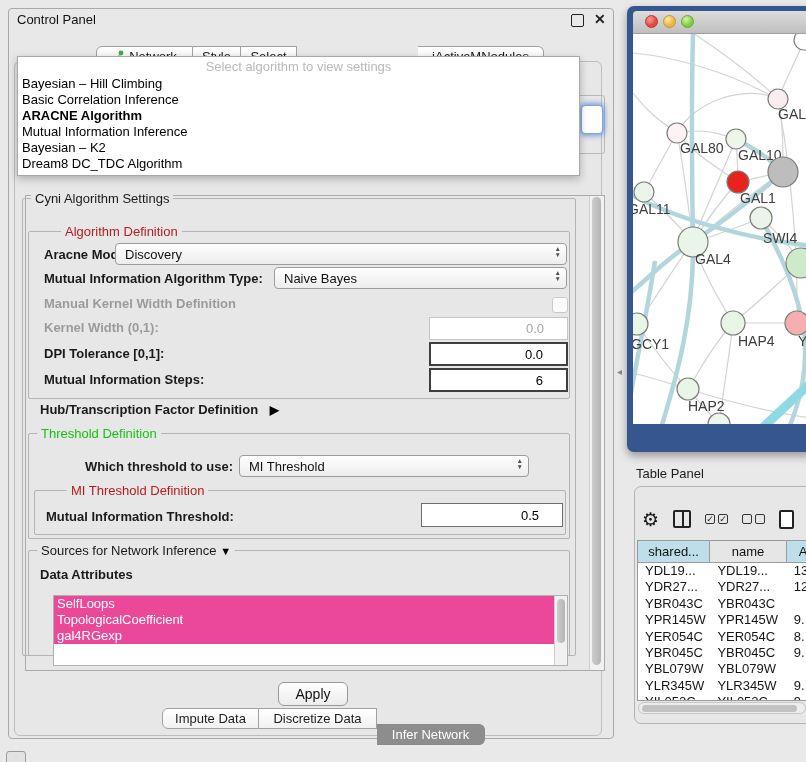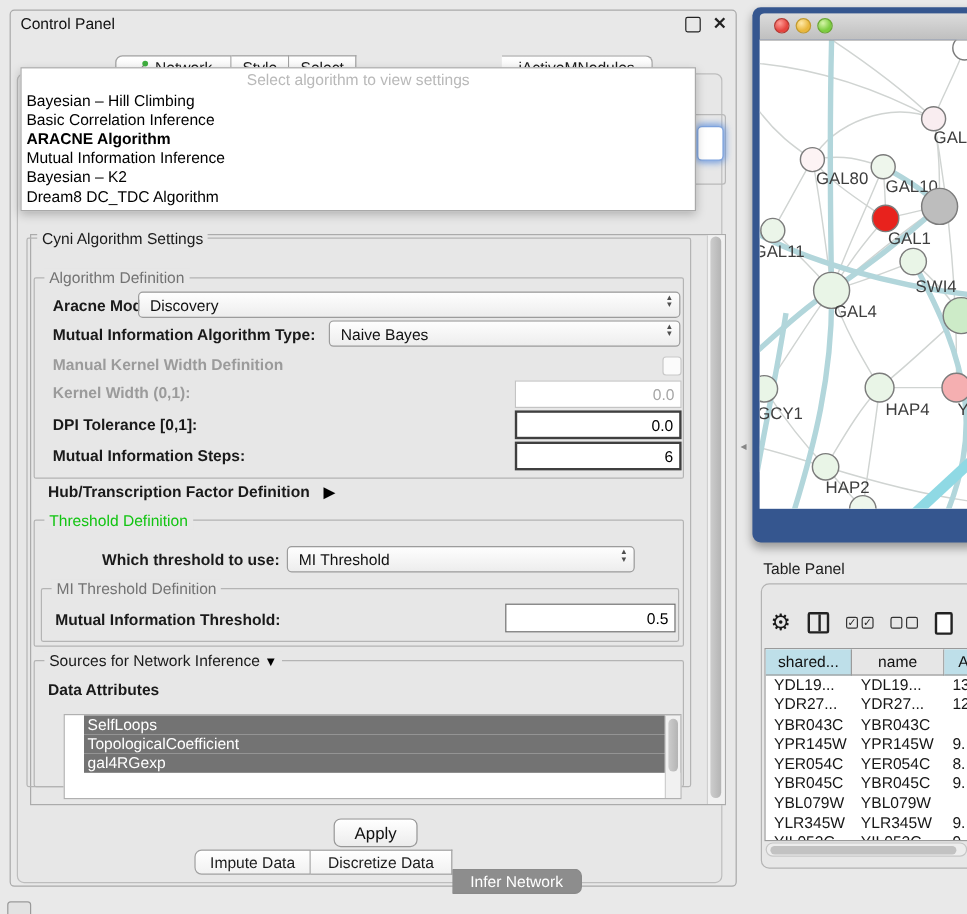--- a/index.html
+++ b/index.html
@@ -41,45 +41,45 @@
   .dd-item.b{font-weight:bold;}
 
   
   .scrollpane{position:absolute;left:16px;top:186px;width:578px;height:474px;border:1px solid #ababab;background:#e7e7e7;}
   .vscroll{position:absolute;right:0;top:0;width:14px;height:100%;background:#f1f1f1;border-left:1px solid #cfcfcf;}
   .vthumb{position:absolute;left:2px;top:1px;width:9px;border-radius:5px;background:linear-gradient(90deg,#cdcdcd,#b4b4b4);}
 
   
   .gbox{position:absolute;border:1px solid #b4b4b4;border-radius:2px;}
   .gtitle{position:absolute;top:-8px;left:8px;background:#e7e7e7;padding:0 4px;font-size:13px;white-space:nowrap;}
-  .gtitle.blue{color:#737373;}
+  .gtitle.blue{color:#b91c1c;margin-left:24px;}
   .gtitle.green{color:#12c412;}
 
   .lbl{position:absolute;font-weight:bold;font-size:13px;white-space:nowrap;}
   .lbl.dis{color:#9b9b9b;}
 
   .combo{position:absolute;height:22px;background:linear-gradient(#fefefe,#ededed);
     border:1px solid #9c9c9c;border-radius:4px;box-sizing:border-box;
     display:flex;align-items:center;padding-left:9px;font-size:13px;color:#111;}
   .combo .arrows{position:absolute;right:5px;top:2px;display:flex;flex-direction:column;align-items:center;
     font-size:6.5px;line-height:6px;color:#4e4e4e;}
 
   .field{position:absolute;background:#fff;box-sizing:border-box;display:flex;align-items:center;
-    justify-content:flex-end;padding-right:5px;font-size:13px;}
+    justify-content:flex-end;padding-right:23px;font-size:13px;}
   .field.strong{border:2px solid #3f3f3f;color:#000;}
   .field.mid{border:1.5px solid #6e6e6e;color:#000;}
   .field.dis{border:1px solid #c4c4c4;color:#a6a6a6;}
 
   .checkbox{position:absolute;width:14px;height:14px;border:1px solid #c9c9c9;border-radius:3px;background:#fbfbfb;}
 
   .tri{display:inline-block;font-size:12px;color:#000;}
 
   
   .srclist{position:absolute;left:44px;top:586px;width:513px;height:69px;background:#fff;border:1px solid #b0b0b0;overflow:hidden;}
-  .src-row{height:16px;line-height:16px;padding-left:3px;color:#fff;background:#737373;font-size:13px;white-space:nowrap;margin-left:16px;}
+  .src-row{height:16px;line-height:16px;padding-left:3px;color:#fff;background:#ec4899;font-size:13px;white-space:nowrap;}
   .srclist .vscroll{width:12px;}
 
   
   .apply-btn{position:absolute;left:269px;top:673px;width:70px;height:24px;
     background:linear-gradient(#ffffff,#ececec);border:1px solid #989898;border-radius:6px;
     display:flex;align-items:center;justify-content:center;font-size:14px;color:#111;box-sizing:border-box;}
 
   
   .net-frame{position:absolute;left:627px;top:6px;width:185px;height:446px;background:#35568f;
     border-radius:7px 0 0 7px;box-shadow:0 4px 8px rgba(0,0,0,.35);}

